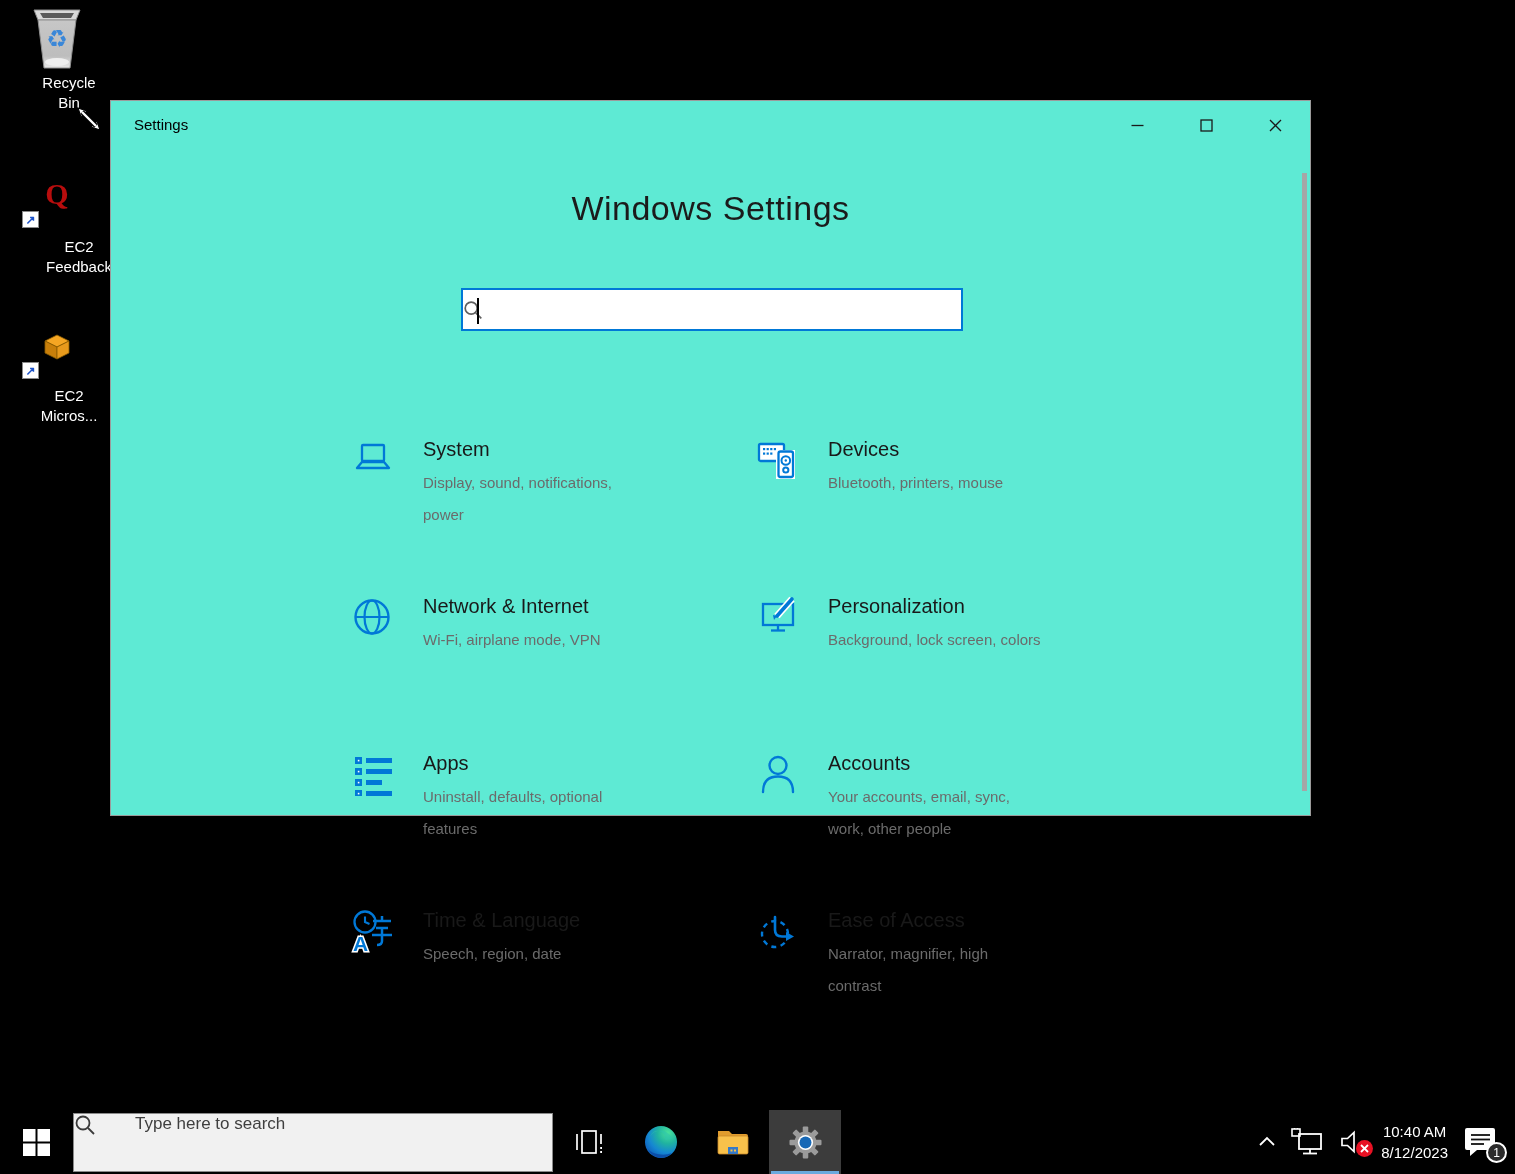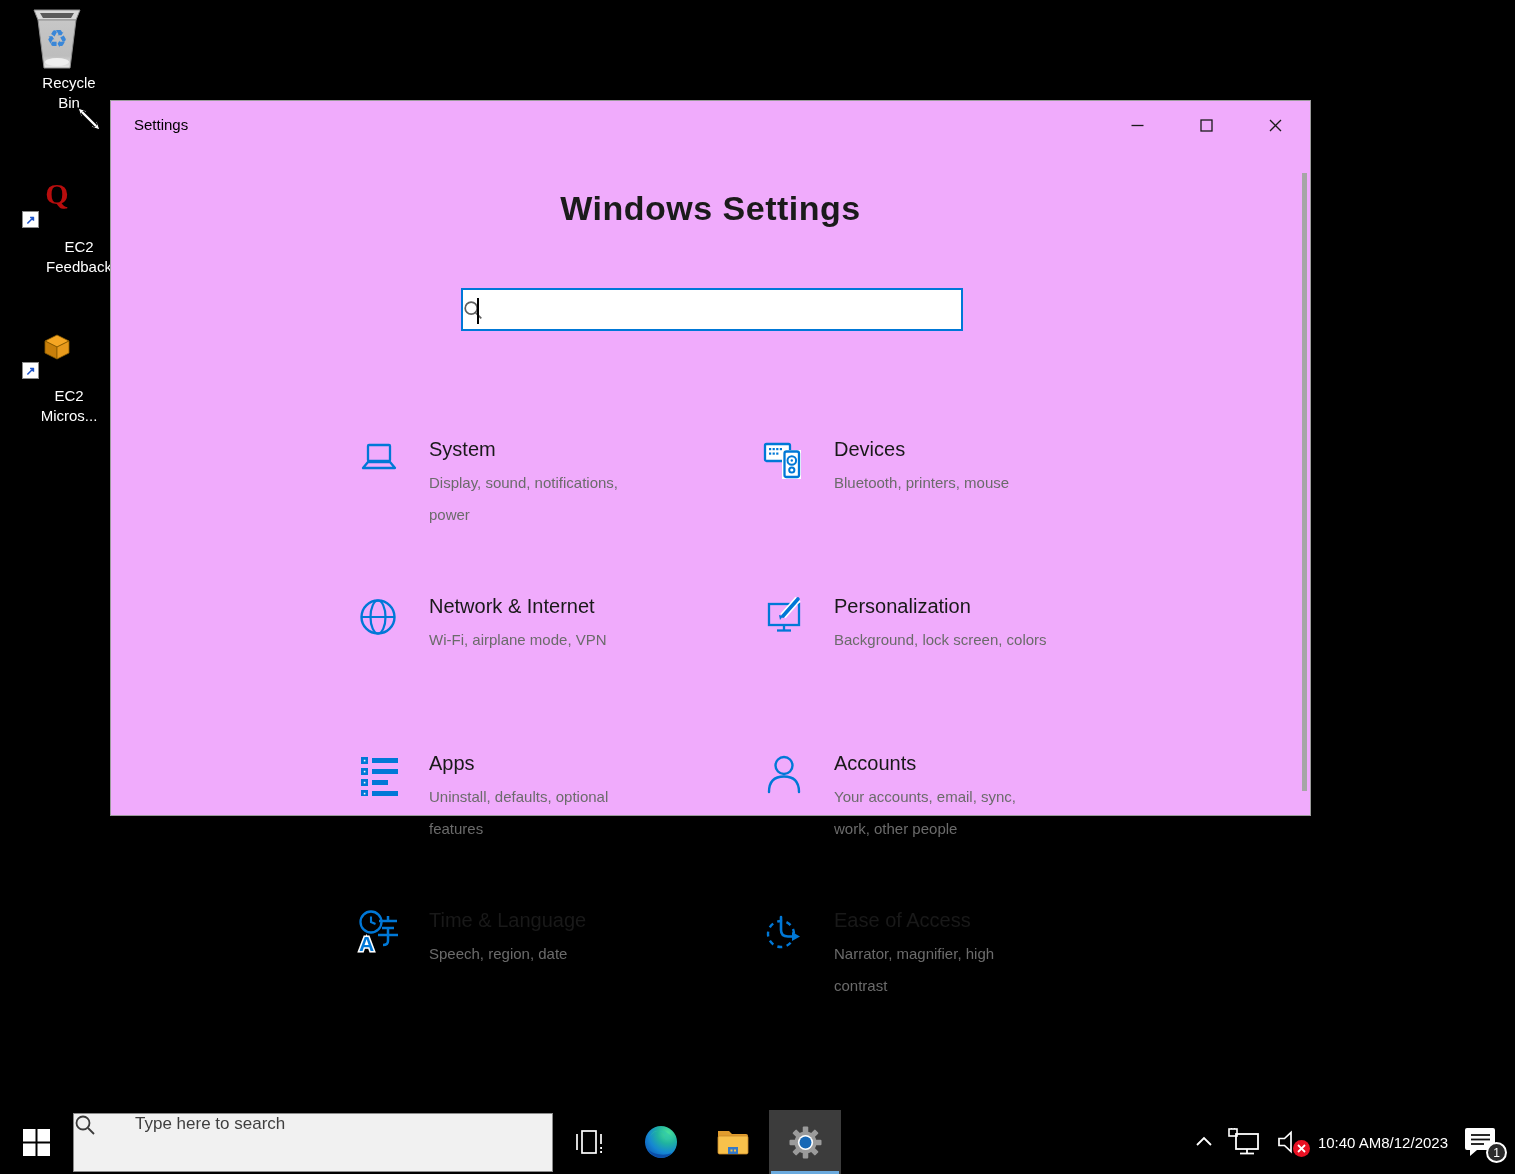--- a/index.html
+++ b/index.html
@@ -14,36 +14,36 @@
   #icon-ec2-feedback { left:0px; top:178px; width:114px; }
   #icon-ec2-micros { left:0px; top:334px; width:114px; }
   .q-glyph { font-family:"Liberation Serif", serif; font-size:30px; font-weight:700; color:#b80d0d; line-height:32px; }
   .shortcut-box { position:absolute; width:17px; height:17px; background:#fff; border:1px solid #8a8a8a;
                   display:flex; align-items:center; justify-content:center; }
   .shortcut-box span { color:#1d53c9; font-size:12px; font-weight:700; line-height:12px; }
   #cursor-resize { position:absolute; left:74px; top:104px; }
 
   
   #settings-window { position:absolute; left:110px; top:100px; width:1201px; height:716px;
-                     background:#f0abfc; border:1px solid #9b9b9b; }
+                     background:#5eead4; border:1px solid #9b9b9b; }
   #win-title { position:absolute; left:23px; top:15px; font-size:15px; color:#000; }
   #caption-buttons { position:absolute; top:0; right:0; display:flex; }
   .cap-btn { width:69px; height:48px; display:flex; align-items:center; justify-content:center; background:transparent; border:0; }
   #win-heading { position:absolute; left:0; top:88px; width:100%; text-align:center;
-                 font-size:34px; font-weight:700; color:#1b1b1b; letter-spacing:0.5px; }
+                 font-size:34px; font-weight:400; color:#1b1b1b; letter-spacing:0.5px; }
   #find-box { position:absolute; left:350px; top:187px; width:502px; height:43px;
               border:2px solid #0078d7; background:#fff; display:flex; align-items:center; }
   #find-caret { position:absolute; left:14px; top:8px; width:2px; height:26px; background:#000; }
   #find-input { flex:1; border:0; outline:none; background:transparent; font-size:17px;
                 padding-left:17px; color:#222; font-family:"Liberation Sans", sans-serif; }
   #find-input::placeholder { color:#8f8f8f; opacity:1; }
   #find-search-icon { margin-right:12px; flex:0 0 auto; }
   #win-scrollbar { position:absolute; right:3px; top:72px; width:5px; height:618px; background:#a6a6a6; }
 
-  #tiles-grid { position:absolute; left:246px; top:335px; display:grid;
+  #tiles-grid { position:absolute; left:240px; top:335px; display:grid;
                 grid-template-columns:405px 405px; grid-auto-rows:157px; }
   .tile { display:flex; align-items:flex-start; cursor:pointer; }
   .tile-icon { width:44px; height:44px; flex:0 0 auto; margin-top:2px; }
   .tile-text { margin-left:28px; width:252px; }
   .tile-title { font-size:20px; color:#191919; line-height:26px; }
   .tile-desc { font-size:15px; color:#6b6b6b; line-height:32px; margin-top:5px; white-space:pre-line; }
 
   
   #taskbar { position:absolute; left:0; bottom:0; width:1515px; height:64px; background:#000;
              display:flex; align-items:stretch; }
@@ -393,21 +393,21 @@
           <path d="M2,8.5 H7.5 L14,2.5 V21.5 L7.5,15.5 H2 Z" fill="none" stroke="#fff" stroke-width="1.7"></path>
         </svg>
         <span class="badge-red">
           <svg width="9" height="9" viewBox="0 0 9 9">
             <line x1="1" y1="1" x2="8" y2="8" stroke="#fff" stroke-width="1.8"></line>
             <line x1="8" y1="1" x2="1" y2="8" stroke="#fff" stroke-width="1.8"></line>
           </svg>
         </span>
       </button>
 
-      <button class="tray-item" id="tray-clock" style="flex-direction:row;">
+      <button class="tray-item" id="tray-clock" style="flex-direction:column;">
         <div>10:40 AM</div>
         <div>8/12/2023</div>
       </button>
 
       <button class="tray-item">
         <svg width="36" height="32" viewBox="0 0 36 32">
           <path d="M4,2 h26 a2,2 0 0 1 2,2 v18 a2,2 0 0 1 -2,2 H14 l-7,6 v-6 H4 a2,2 0 0 1 -2,-2 V4 a2,2 0 0 1 2,-2 Z" fill="#fff"></path>
           <line x1="8" y1="9" x2="27" y2="9" stroke="#111" stroke-width="1.8"></line>
           <line x1="8" y1="13.5" x2="27" y2="13.5" stroke="#111" stroke-width="1.8"></line>
           <line x1="8" y1="18" x2="21" y2="18" stroke="#111" stroke-width="1.8"></line>

